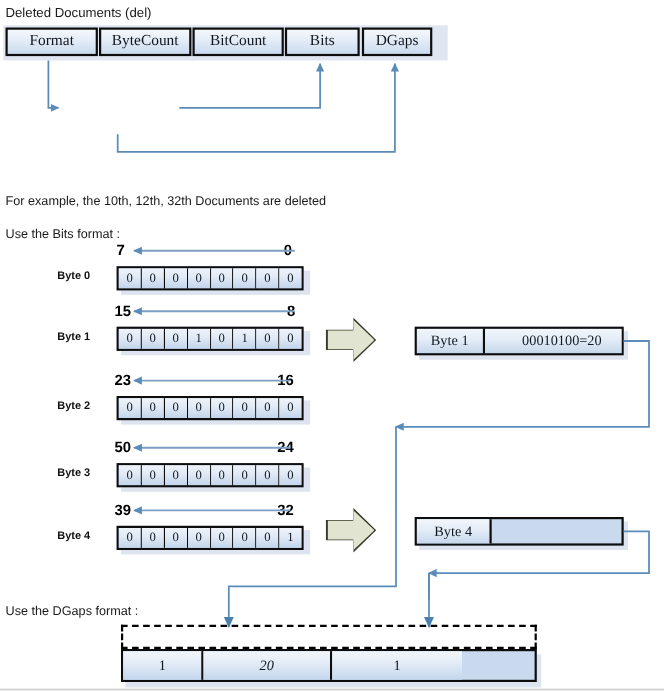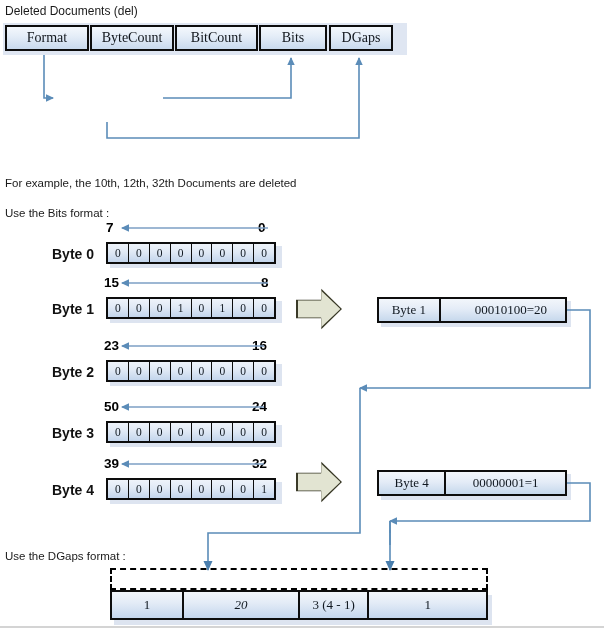--- a/index.html
+++ b/index.html
@@ -36,21 +36,21 @@
   .diamond-label{position:absolute;left:0;top:0;width:100px;height:40px;
         display:flex;align-items:center;justify-content:center;
         font-family:"Liberation Serif",serif;font-size:8.5px;color:#24303c;}
 
   
   svg.wires{position:absolute;left:0;top:0;width:604px;height:628px;
             pointer-events:none;}
 
   
   .byte-label{position:absolute;font-family:"Liberation Sans",sans-serif;
-     font-weight:bold;font-size:14px;color:#111;white-space:nowrap;}
+     font-weight:bold;font-size:10px;color:#111;white-space:nowrap;}
   .bitrow-shadow{position:absolute;background:#dde4f0;}
   .bitrow{position:absolute;height:22px;border:2px solid #0d0d0d;
           box-sizing:border-box;display:flex;background:#c9daee;}
   .bitcell{flex:1 1 0;border-right:1.5px solid #0d0d0d;box-sizing:border-box;
            display:flex;align-items:center;justify-content:center;
            font-family:"Liberation Serif",serif;font-size:11.5px;color:#101820;
            background:linear-gradient(to bottom,#eef3fa 0%,#e0e9f5 45%,#c3d5ec 100%);}
   .bitcell:last-child{border-right:none;}
 
   .idx{position:absolute;font-family:"Liberation Sans",sans-serif;
@@ -189,29 +189,27 @@
 
   <div class="res-shadow" style="left:381px;top:301px;width:190px;height:26px;"></div>
   <div class="res" style="left:377px;top:297px;width:190px;">
     <div class="cell first" style="width:66px;">Byte 1</div>
     <div class="cell" style="width:120px;padding-left:16px;">00010100=20</div>
   </div>
 
   <div class="res-shadow" style="left:381px;top:474px;width:190px;height:26px;"></div>
   <div class="res" style="left:377px;top:470px;width:190px;">
     <div class="cell first" style="width:66px;">Byte 4</div>
-    <div class="cell" style="width:120px;">00000001=1</div>
   </div>
 
   <div class="dashed-box" style="left:110px;top:568px;width:378px;height:22px;"></div>
   <div class="dg-shadow" style="left:114px;top:595px;width:378px;height:30px;"></div>
   <div class="dgrow" style="left:110px;top:590px;width:378px;">
     <div class="cell" style="width:73px;">1</div>
     <div class="cell" style="width:117px;font-style:italic;">20</div>
-    <div class="cell" style="width:70px;">3 (4 - 1)</div>
     <div class="cell" style="width:118px;">1</div>
   </div>
 
   <svg class="wires" viewBox="0 0 604 628">
     <defs>
       <marker id="ah" markerWidth="9" markerHeight="9" refX="7" refY="4.5" orient="auto" markerUnits="userSpaceOnUse">
         <path d="M0,0.8 L8,4.5 L0,8.2 Z" fill="#5b8cb8"></path>
       </marker>
       <marker id="ahg" markerWidth="11" markerHeight="11" refX="9" refY="5.5" orient="auto" markerUnits="userSpaceOnUse">
         <path d="M0,1 L10,5.5 L0,10 Z" fill="#4a7fae"></path>

